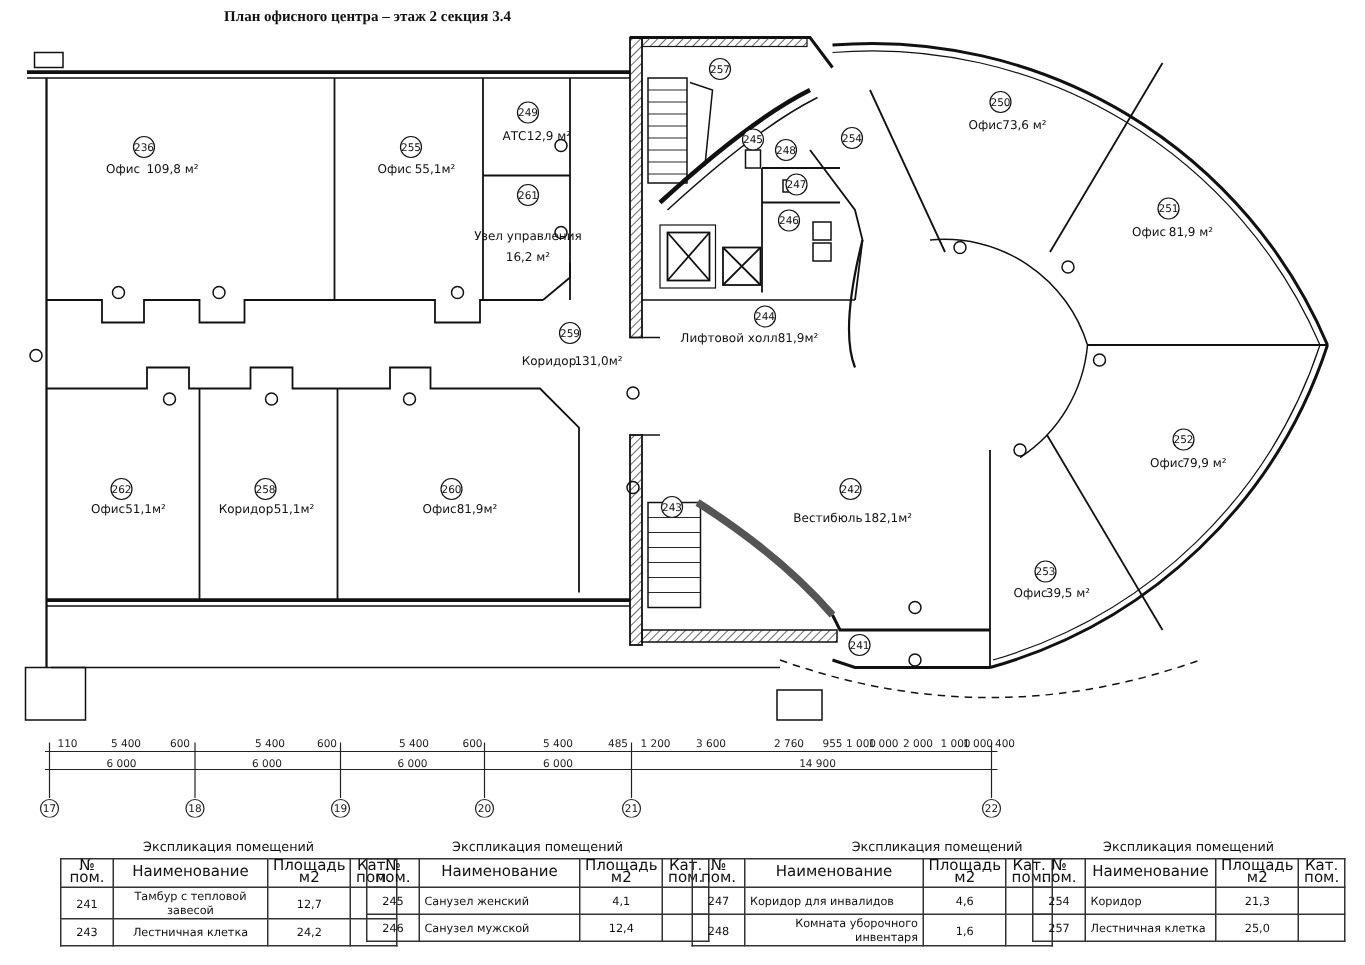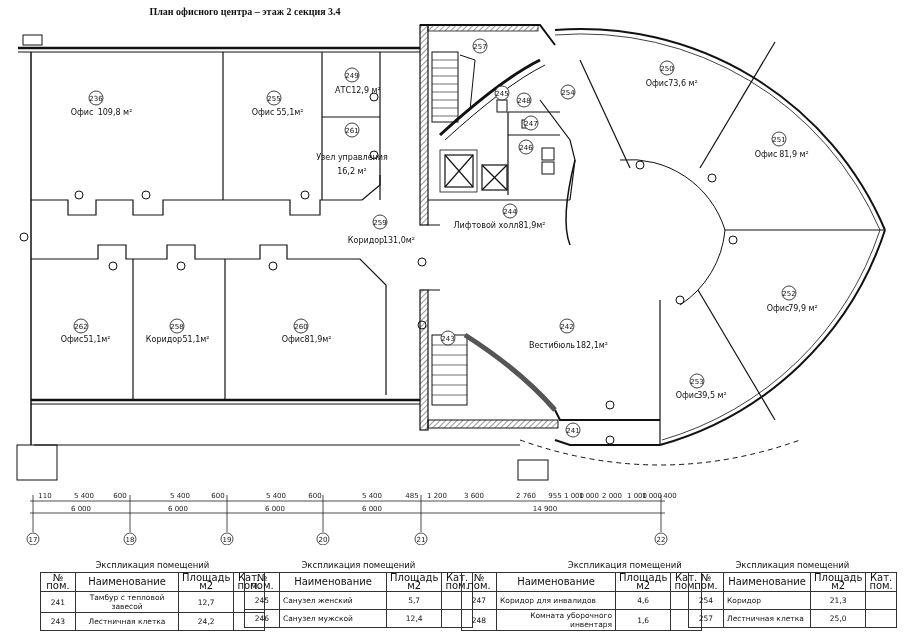--- a/index.html
+++ b/index.html
@@ -356,21 +356,21 @@
     <tbody>
         <tr>
           <th class="c-no">№ пом.</th>
           <th class="c-name" style="width:100px">Наименование</th>
           <th class="c-area">Площадь м2</th>
           <th class="c-cat">Кат. пом.</th>
         </tr>
     <tr>
           <td class="c-no">245</td>
           <td style="text-align:left">Санузел женский</td>
-          <td class="c-area">5,7</td>
+          <td class="c-area">4,1</td>
           <td class="c-cat"></td>
         </tr>
     <tr>
           <td class="c-no">246</td>
           <td style="text-align:left">Санузел мужской</td>
           <td class="c-area">12,4</td>
           <td class="c-cat"></td>
         </tr>
   </tbody>
     </table>

